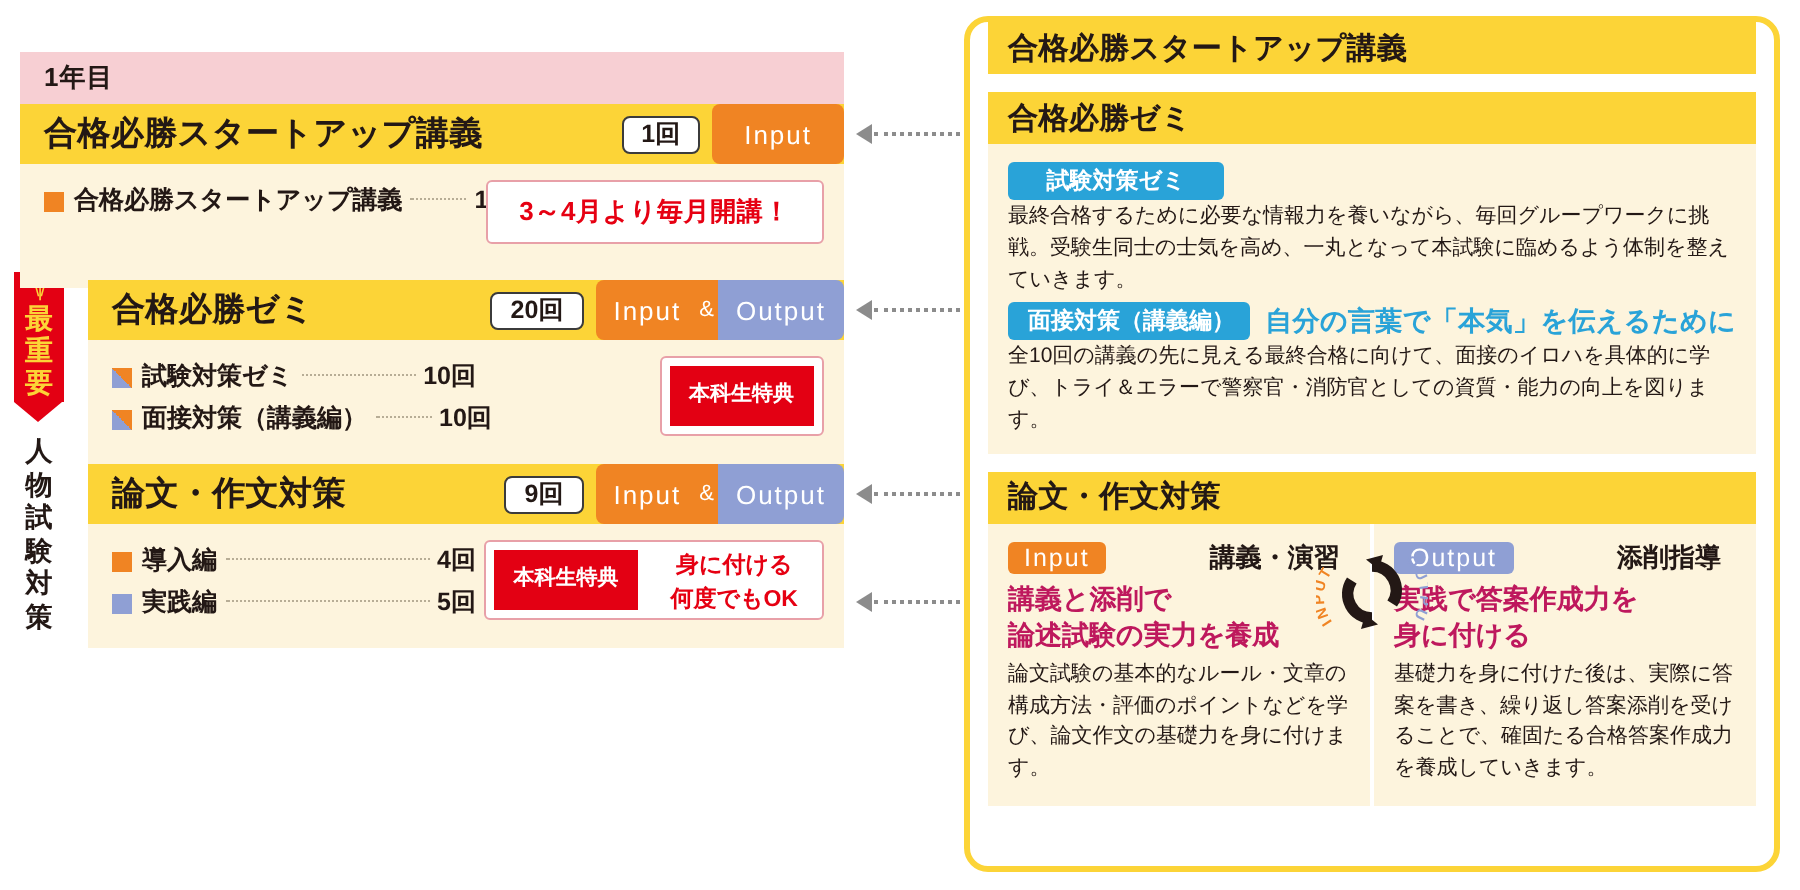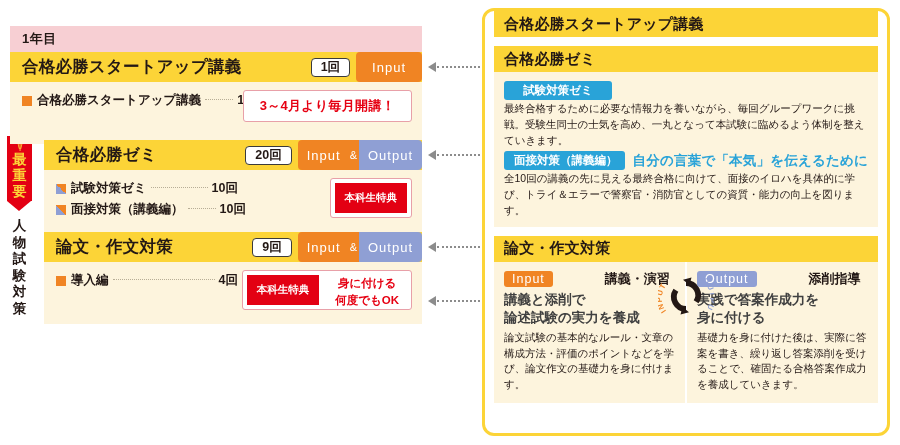--- a/index.html
+++ b/index.html
@@ -153,21 +153,21 @@
   .io-col{flex:1 1 0;padding:8px 10px 10px 10px;box-sizing:border-box;}
   .io-col.left-c{border-right:2px solid #ffffff;}
   .io-tag-row{display:flex;align-items:center;margin-bottom:3px;}
   .io-pill{
     color:#ffffff;font-size:12.5px;letter-spacing:1px;padding:1px 8px;border-radius:3px;
     margin-right:7px;white-space:nowrap;
   }
   .io-pill.inp{background:#f08423;}
   .io-pill.out{background:#8f9fd4;}
   .io-kind{font-size:13px;font-weight:700;color:#231815;white-space:nowrap;padding-left:45px;}
-  .io-head{color:#404040;font-size:13.5px;font-weight:700;line-height:1.35;margin-bottom:3px;}
+  .io-head{color:#be185d;font-size:13.5px;font-weight:700;line-height:1.35;margin-bottom:3px;}
   .io-desc{color:#231815;font-size:10.5px;line-height:1.5;}
 
   .cycle-icon{
     position:absolute;left:50%;top:6px;transform:translateX(-50%);
     width:56px;height:56px;z-index:5;
   }
   .cycle-icon svg{display:block;}
 </style>
 </head>
 <body>
@@ -268,20 +268,26 @@
           </span>
         </span>
       </div>
       <div class="course-body">
         <div class="lesson-list w3">
           <div class="lesson">
             <span class="sq orange"></span>
             <span class="nm">導入編</span>
             <span class="dots"></span>
             <span class="cnt">4回</span>
+          </div>
+          <div class="lesson">
+            <span class="sq blue"></span>
+            <span class="nm">実践編</span>
+            <span class="dots"></span>
+            <span class="cnt">5回</span>
           </div>
         </div>
         <div class="notice-box">
           <span class="perk-tag">本科生特典</span>
           <span class="perk-lines">
             <span>身に付ける</span><br>
             <span>何度でもOK</span>
           </span>
         </div>
       </div>

